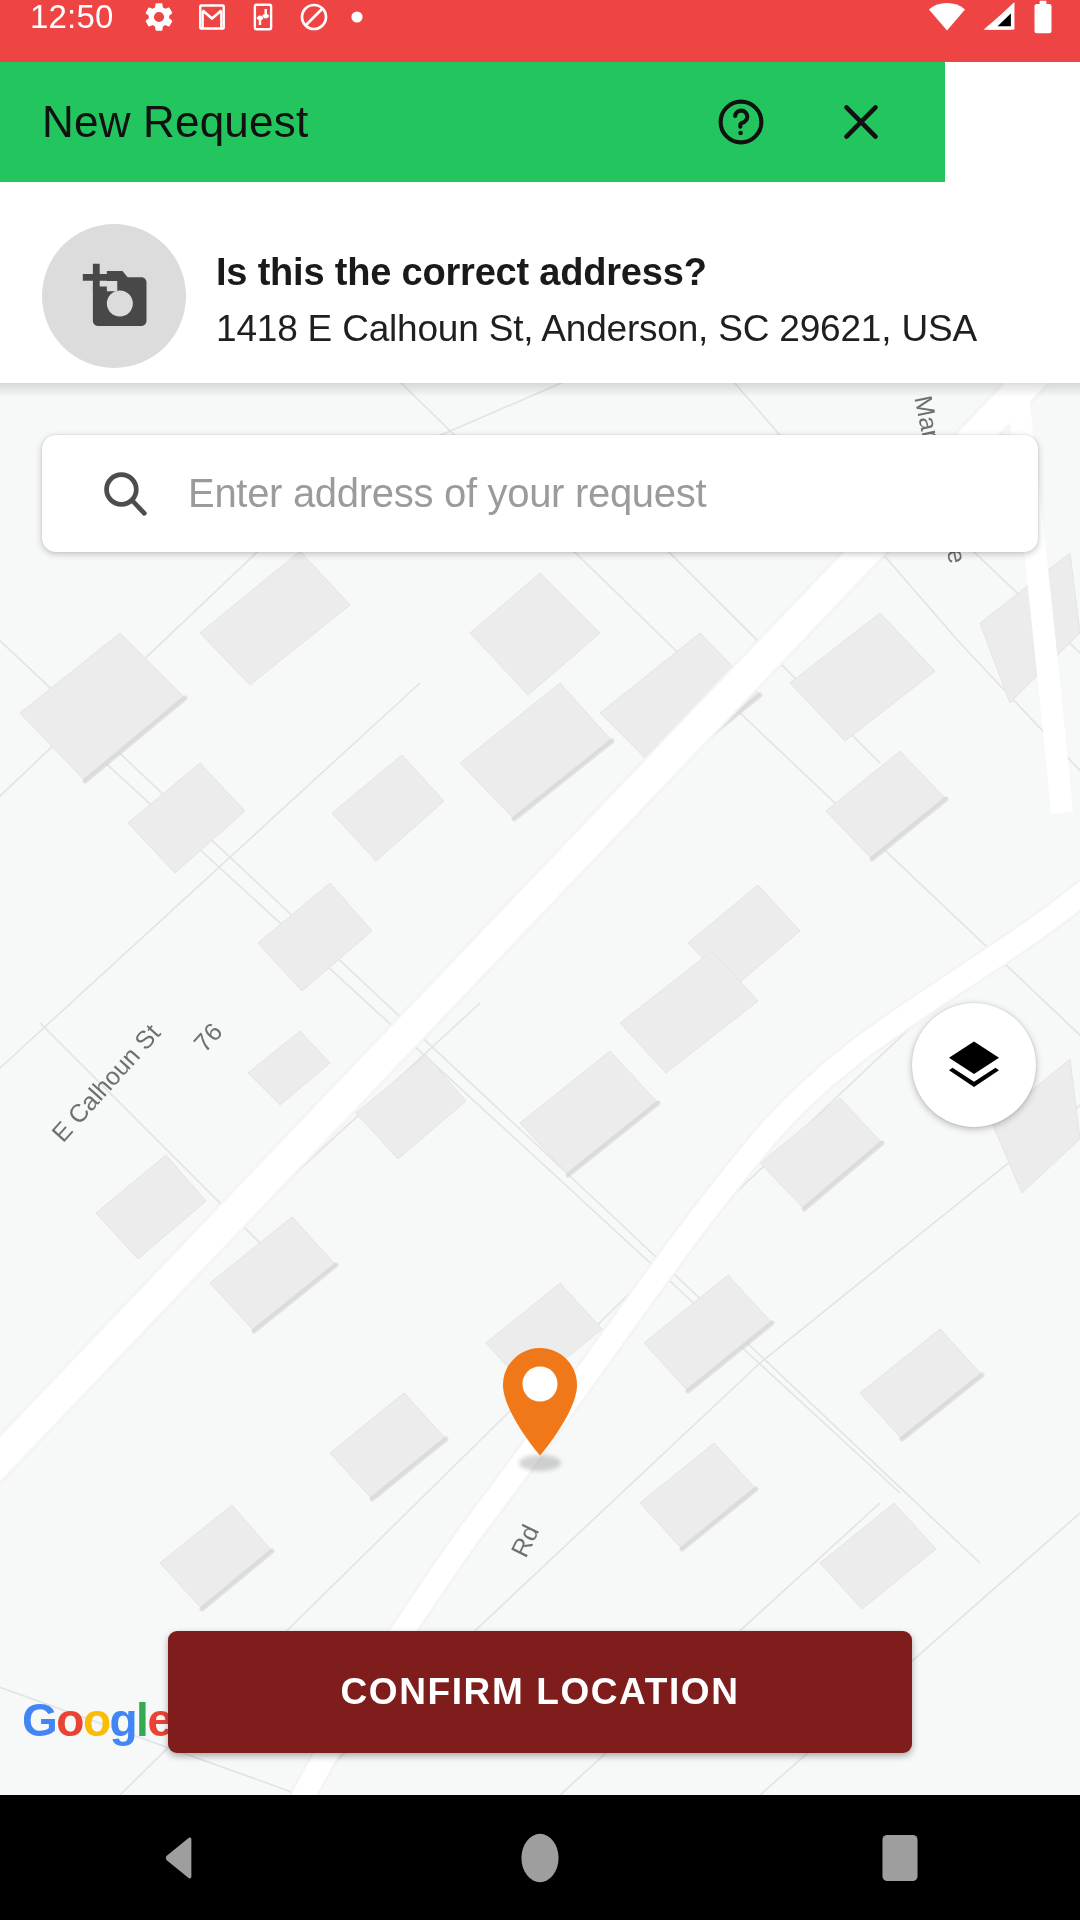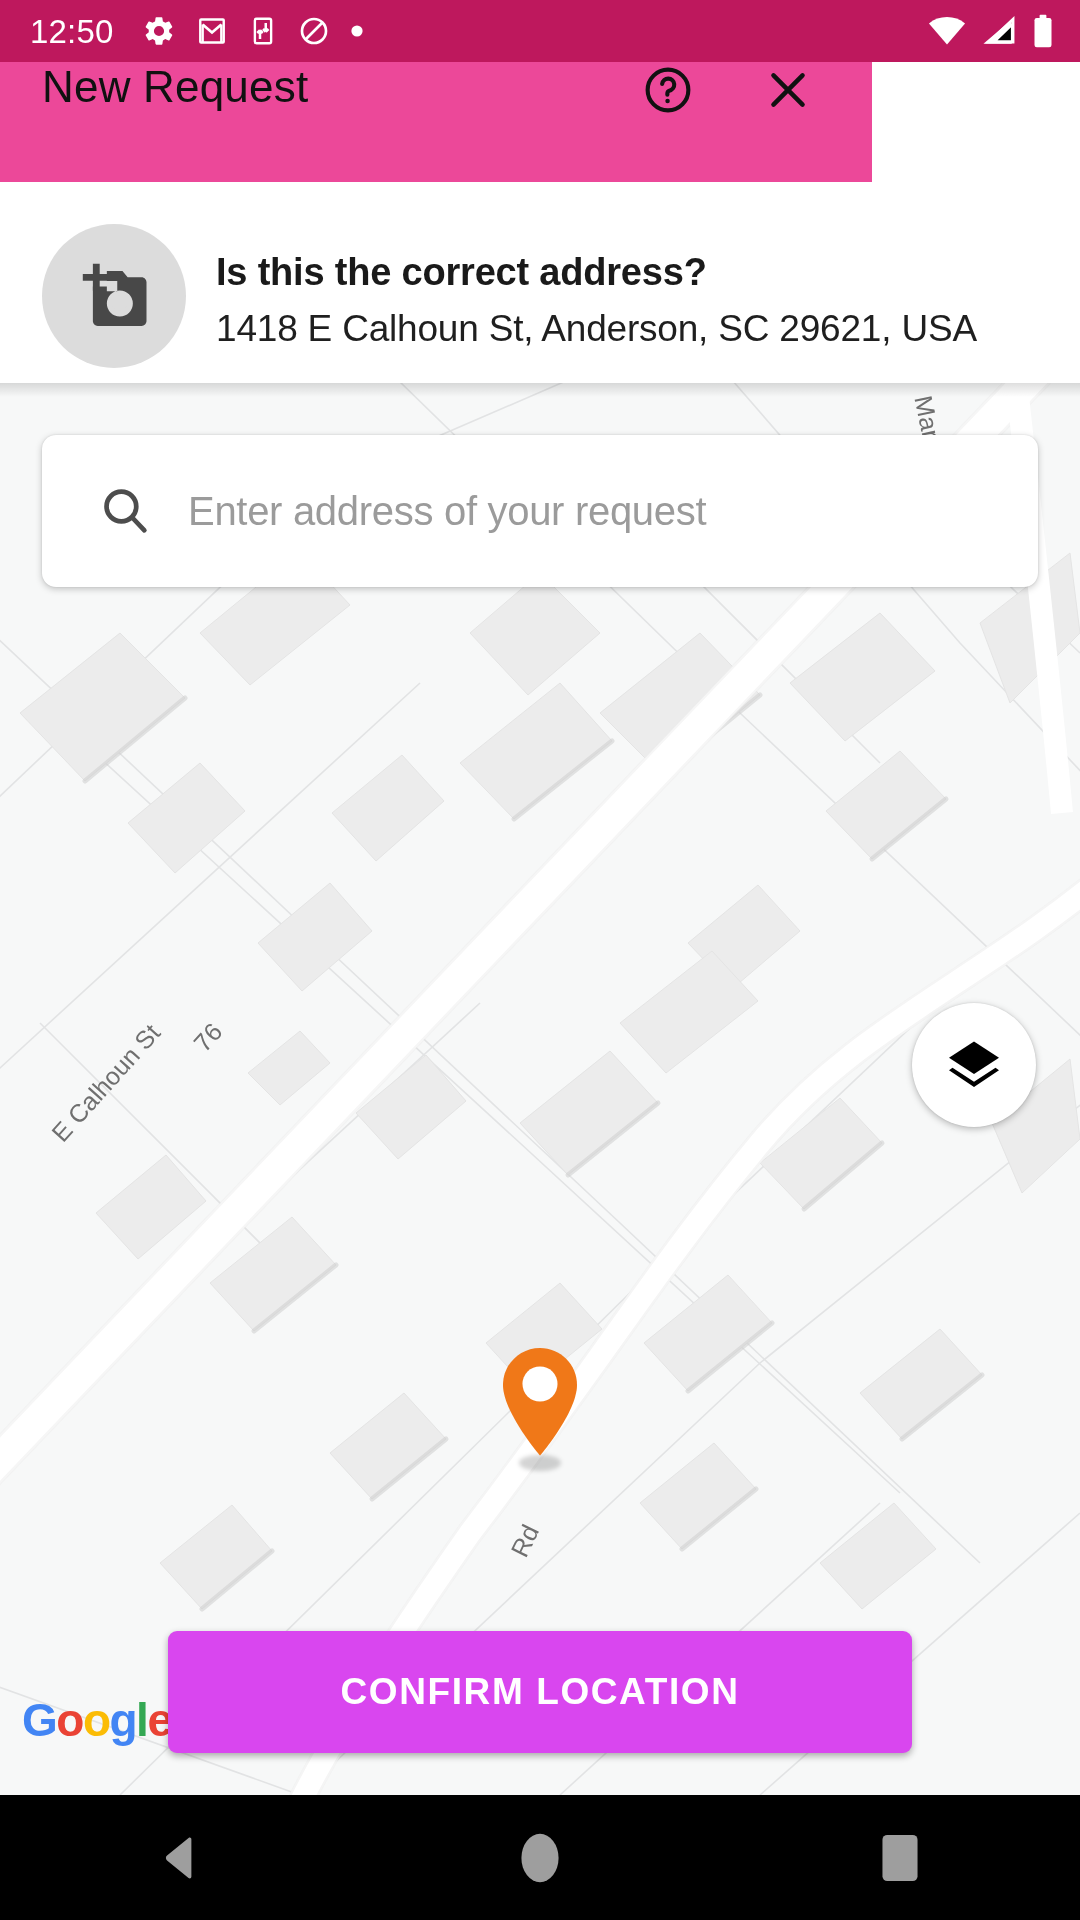--- a/index.html
+++ b/index.html
@@ -7,35 +7,35 @@
     width: 1080px; height: 1920px;
     background: #000;
     font-family: "Liberation Sans", sans-serif;
     overflow: hidden;
   }
   #screen { position: relative; width: 1080px; height: 1920px; background: #fff; overflow: hidden; }
 
   
   #status-bar {
     position: absolute; top: 0; left: 0; width: 1080px; height: 62px;
-    background: #be185d; color: #fff;
-    display: flex; align-items: center;
+    background: #ef4444; color: #fff;
+    display: flex; align-items: flex-start;
   }
   #status-clock {
     font-size: 33px; letter-spacing: 0.2px; margin-left: 30px;
     font-family: "Liberation Sans", sans-serif; line-height: 1;
   }
   .status-left-icons { display: flex; align-items: center; gap: 20px; margin-left: 28px; }
   .status-right-icons { margin-left: auto; display: flex; align-items: center; gap: 16px; margin-right: 26px; }
   .sicon { display: block; }
 
   
   #app-bar {
-    position: absolute; top: 62px; left: 0; width: 872px; height: 120px;
-    background: #ec4899; display: flex; align-items: flex-start;
+    position: absolute; top: 62px; left: 0; width: 945px; height: 120px;
+    background: #22c55e; display: flex; align-items: center;
   }
   #app-title {
     font-size: 44px; color: #111; margin-left: 42px; font-weight: 400;
     letter-spacing: 0.2px;
   }
   #app-bar-actions { margin-left: auto; display: flex; align-items: center; gap: 64px; margin-right: 56px; }
   .appbar-btn { width: 56px; height: 56px; display: flex; align-items: center; justify-content: center; cursor: pointer; }
 
   
   #address-block {
@@ -64,21 +64,21 @@
   }
   #map-canvas { position: absolute; inset: 0; width: 100%; height: 100%; }
   #map-shadow-top {
     position: absolute; top: 0; left: 0; width: 1080px; height: 14px;
     background: linear-gradient(to bottom, rgba(0,0,0,0.13), rgba(0,0,0,0));
     pointer-events: none; z-index: 6;
   }
 
   
   #search-box {
-    position: absolute; top: 52px; left: 42px; width: 996px; height: 152px;
+    position: absolute; top: 52px; left: 42px; width: 996px; height: 117px;
     background: #fff; border-radius: 14px;
     box-shadow: 0 2px 7px rgba(0,0,0,0.22), 0 0 2px rgba(0,0,0,0.12);
     display: flex; align-items: center; z-index: 10;
   }
   #search-icon-wrap { margin-left: 56px; display: flex; align-items: center; flex: none; }
   #search-input {
     border: 0; outline: 0; background: transparent;
     font-family: "Liberation Sans", sans-serif;
     font-size: 40px; color: #3c3c3c; margin-left: 36px; width: 780px;
     letter-spacing: -0.3px;
@@ -107,21 +107,21 @@
     font-size: 0; line-height: 0; user-select: none;
   }
   #google-logo span {
     font-family: "Liberation Sans", sans-serif;
     font-size: 46px; font-weight: bold; letter-spacing: -1.5px; line-height: 1;
   }
 
   
   #confirm-location-button {
     position: absolute; left: 168px; top: 1248px; width: 744px; height: 122px;
-    background: #d946ef; border: 0; border-radius: 9px;
+    background: #7f1d1d; border: 0; border-radius: 9px;
     color: #fff; font-family: "Liberation Sans", sans-serif;
     font-size: 37px; font-weight: bold; letter-spacing: 1.6px;
     box-shadow: 0 3px 7px rgba(0,0,0,0.32); cursor: pointer; z-index: 11;
   }
 
   
   #nav-bar {
     position: absolute; top: 1795px; left: 0; width: 1080px; height: 125px;
     background: #000; display: flex; align-items: center; justify-content: space-around;
   }

